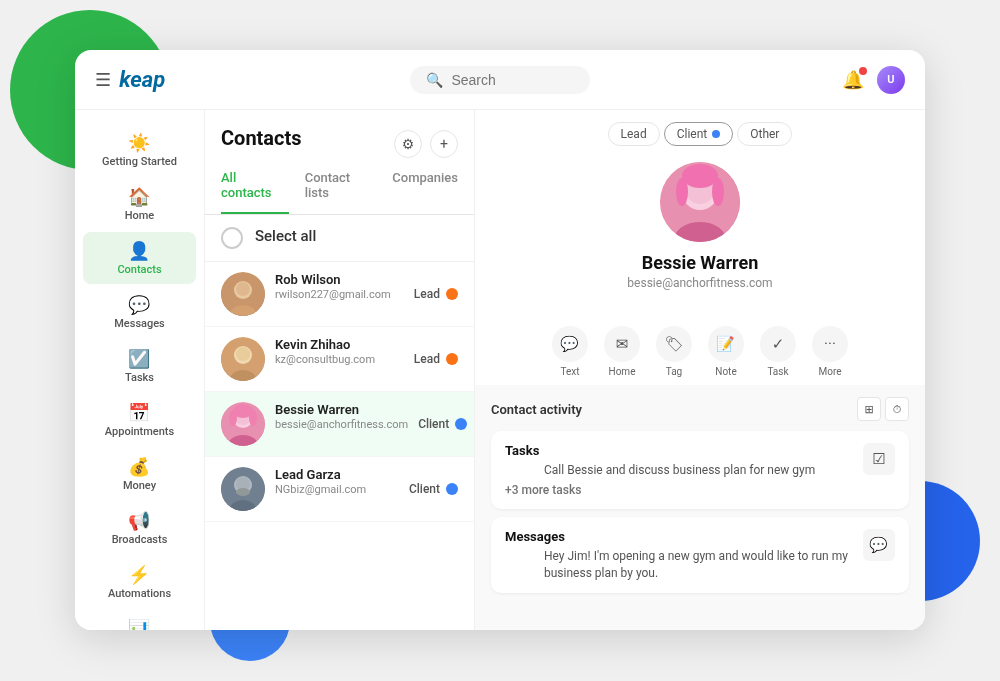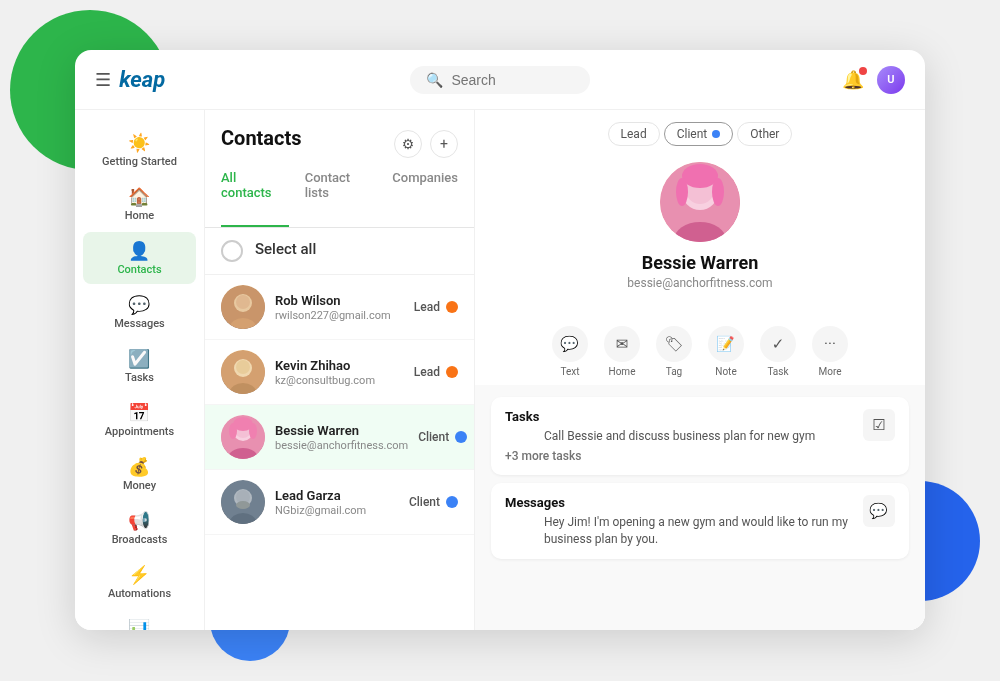--- a/index.html
+++ b/index.html
@@ -211,21 +211,21 @@
       gap: 16px;
       border-bottom: 1px solid #e5e5e5;
       padding-bottom: 0;
       margin: 0 -16px;
       padding: 0 16px;
     }
     .contacts-tab {
       font-size: 13px;
       font-weight: 500;
       color: #888;
-      padding-bottom: 25px;
+      padding-bottom: 12px;
       cursor: pointer;
       border-bottom: 2px solid transparent;
     }
     .contacts-tab.active {
       color: #2db54b;
       border-bottom: 2px solid #2db54b;
     }
     .toolbar-icons {
       display: flex;
       gap: 8px;
@@ -267,21 +267,20 @@
       font-weight: 500;
     }
 
     
     .contacts-list {
       flex: 1;
       overflow-y: auto;
     }
     .contact-row {
       display: flex;
-      align-items: center;
       padding: 10px 16px;
       gap: 10px;
       cursor: pointer;
       border-bottom: 1px solid #f5f5f5;
     }
     .contact-row.selected {
       background: #f0fdf4;
     }
     .contact-avatar {
       width: 44px;
@@ -767,20 +766,27 @@
           <div class="action-btn-icon">✓</div>
           <span class="action-btn-label">Task</span>
         </div>
         <div class="action-btn">
           <div class="action-btn-icon">···</div>
           <span class="action-btn-label">More</span>
         </div>
       </div>
 
       <div class="activity-section">
+        <div class="activity-header">
+          <span class="activity-title">Contact activity</span>
+          <div class="activity-view-icons">
+            <div class="activity-view-btn">⊞</div>
+            <div class="activity-view-btn">⏱</div>
+          </div>
+        </div>
 
         <div class="activity-card">
           <div class="activity-card-header">
             <div>
               <div class="activity-card-title">Tasks</div>
               <div class="activity-card-desc">Call Bessie and discuss business plan for new gym</div>
               <div class="activity-card-link">+3 more tasks</div>
             </div>
             <div class="activity-card-icon">☑</div>
           </div>

